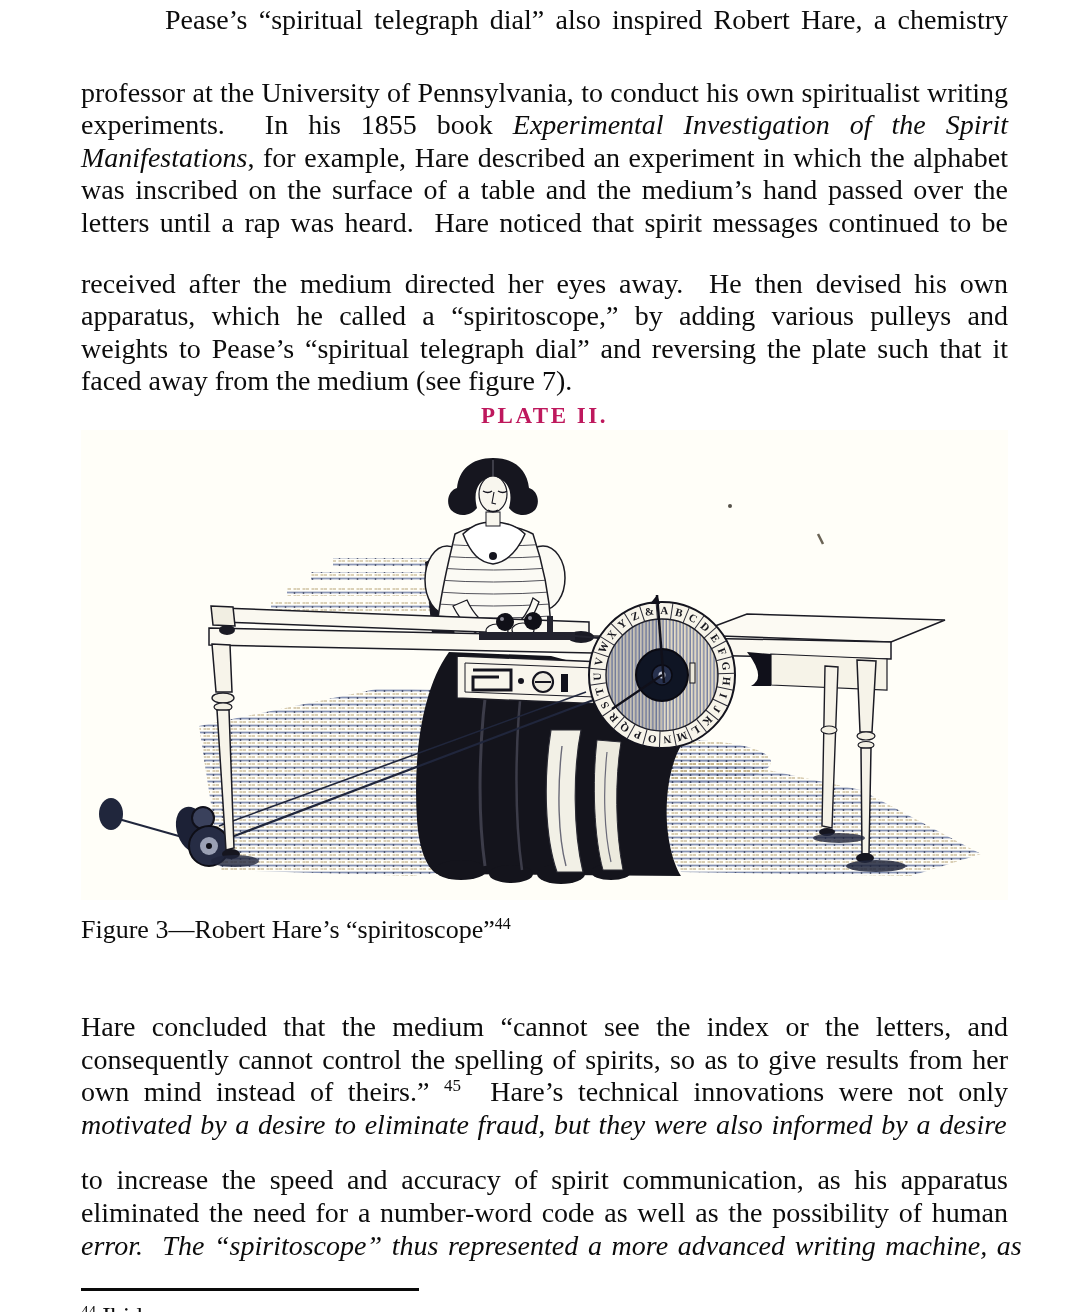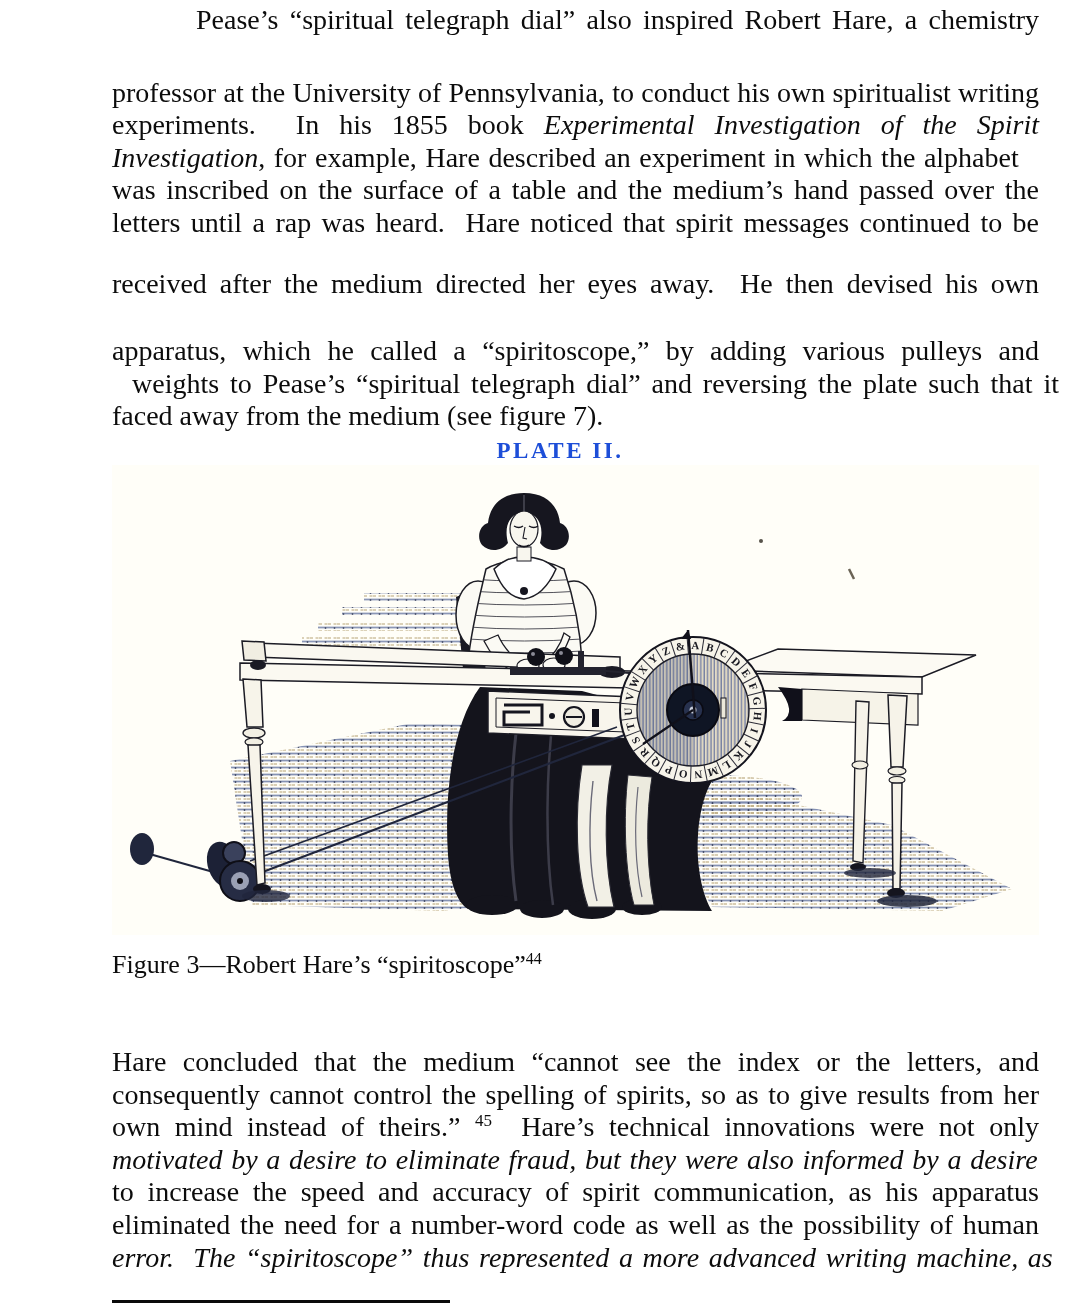--- a/index.html
+++ b/index.html
@@ -1,27 +1,27 @@
 <!DOCTYPE html>
 <html><head>
 <meta charset="utf-8">
 <style>
   html,body{margin:0;padding:0;background:#ffffff;}
   body{width:1078px;height:1312px;overflow:hidden;color:#0c0c0c;
        font-family:"Liberation Serif",serif;}
   .page{box-sizing:border-box;width:1078px;height:1312px;
-        padding:4px 70px 0 112px;}
+        padding:4px 70px 0 81px;}
   .bodytext{font-size:28px;}
   .jline{height:32.6px;line-height:32.6px;white-space:nowrap;overflow:visible;}
   .jline.ind{padding-left:84px;}
   .ln{white-space:nowrap;}
   .it{font-style:italic;}
   .sup{font-size:17px;position:relative;top:-10px;}
   .plate{margin-top:6px;height:24px;line-height:24px;text-align:center;
-         font-size:23px;font-weight:bold;letter-spacing:2.5px;color:#1d4ed8;}
+         font-size:23px;font-weight:bold;letter-spacing:2.5px;color:#be185d;}
   .figwrap{margin-top:2px;height:470px;position:relative;}
   .caption{margin-top:13px;font-size:26px;}
   .caption .jline{height:33px;line-height:33px;}
   .caption .sup{font-size:16px;top:-9px;}
   .para2{margin-top:65px;}
   .fnrule{margin-top:26px;width:338px;height:3px;background:#0a0a0a;}
   .fnblock{margin-top:9px;font-size:25px;}
   .fn{height:33px;line-height:33px;white-space:nowrap;}
   .fnsup{font-size:15px;position:relative;top:-9px;}
   .dlt{font:bold 11px "Liberation Serif",serif;fill:#17171f;}
@@ -30,26 +30,26 @@
 </style>
 </head>
 <body>
 
 <div class="page">
 
   <div class="bodytext">
       <div class="jline ind" style="word-spacing: 4.33681px;"><span class="ln"><span>Pease’s “spiritual telegraph dial” also inspired Robert Hare, a chemistry</span></span></div>
       <div class="jline" style="word-spacing: 0.284091px; margin-top: 40px;"><span class="ln"><span>professor at the University of Pennsylvania, to conduct his own spiritualist writing</span></span></div>
       <div class="jline" style="word-spacing: 12.9891px;"><span class="ln"><span>experiments.&nbsp; In his 1855 book </span><span class="it">Experimental Investigation of the Spirit</span></span></div>
-      <div class="jline" style="word-spacing: 1.57344px;"><span class="ln"><span class="it">Investigation</span><span>, for example, Hare described an experiment in which the alphabet</span></span></div>
+      <div class="jline" style="word-spacing: 1.57344px;"><span class="ln"><span class="it">Manifestations</span><span>, for example, Hare described an experiment in which the alphabet</span></span></div>
       <div class="jline" style="word-spacing: 3.67857px;"><span class="ln"><span>was inscribed on the surface of a table and the medium’s hand passed over the</span></span></div>
       <div class="jline" style="word-spacing: 3.40067px;"><span class="ln"><span>letters until a rap was heard.&nbsp; Hare noticed that spirit messages continued to be</span></span></div>
       <div class="jline" style="word-spacing: 5.90144px; margin-top: 28px;"><span class="ln"><span>received after the medium directed her eyes away.&nbsp; He then devised his own</span></span></div>
-      <div class="jline" style="word-spacing: 9.34688px; margin-top: 35px;"><span class="ln"><span>apparatus, which he called a “spiritoscope,” by adding various pulleys and</span></span></div>
-      <div class="jline" style="word-spacing: 3.90104px; margin-left: 20px;"><span class="ln"><span>weights to Pease’s “spiritual telegraph dial” and reversing the plate such that it</span></span></div>
+      <div class="jline" style="word-spacing: 9.34688px;"><span class="ln"><span>apparatus, which he called a “spiritoscope,” by adding various pulleys and</span></span></div>
+      <div class="jline" style="word-spacing: 3.90104px;"><span class="ln"><span>weights to Pease’s “spiritual telegraph dial” and reversing the plate such that it</span></span></div>
       <div class="jline nj"><span class="ln"><span>faced away from the medium (see figure 7).</span></span></div>
     </div>
 
   <div class="plate">PLATE II.</div>
 
   <div class="figwrap">
     <svg width="927" height="470" viewBox="0 0 927 470">
       <defs>
         <pattern id="ht" width="9" height="7" patternUnits="userSpaceOnUse">
           <line x1="0" y1="1.5" x2="9" y2="1.5" stroke="#7f8cb0" stroke-width="1.8"></line>
@@ -263,21 +263,21 @@
 
   <div class="caption">
       <div class="jline nj"><span class="ln"><span>Figure 3—Robert Hare’s “spiritoscope”</span><span class="sup">44</span></span></div>
     </div>
 
   <div class="bodytext para2">
       <div class="jline" style="word-spacing: 9.41406px;"><span class="ln"><span>Hare concluded that the medium “cannot see the index or the letters, and</span></span></div>
       <div class="jline" style="word-spacing: 2.39784px;"><span class="ln"><span>consequently cannot control the spelling of spirits, so as to give results from her</span></span></div>
       <div class="jline" style="word-spacing: 7.59896px;"><span class="ln"><span>own mind instead of theirs.” </span><span class="sup">45</span><span>&nbsp; Hare’s technical innovations were not only</span></span></div>
       <div class="jline" style="word-spacing: 1.73549px; font-style: italic;"><span class="ln"><span>motivated by a desire to eliminate fraud, but they were also informed by a desire</span></span></div>
-      <div class="jline" style="word-spacing: 6.66477px;"><span class="ln"><span>to increase the speed and accuracy of spirit communication, as his apparatus</span></span></div>
+      <div class="jline" style="word-spacing: 6.66477px; margin-top: 23px;"><span class="ln"><span>to increase the speed and accuracy of spirit communication, as his apparatus</span></span></div>
       <div class="jline" style="word-spacing: 2.74639px;"><span class="ln"><span>eliminated the need for a number-word code as well as the possibility of human</span></span></div>
       <div class="jline" style="word-spacing: 2.68324px; font-style: italic;"><span class="ln"><span>error.&nbsp; The “spiritoscope” thus represented a more advanced writing machine, as</span></span></div>
     </div>
 
   <div class="fnrule"></div>
 
   <div class="fnblock">
     <div class="fn"><span class="fnsup">44</span> <span>Ibid.</span></div>
     <div class="fn"><span class="fnsup">45</span> <span>Ibid.</span></div>
   </div>

